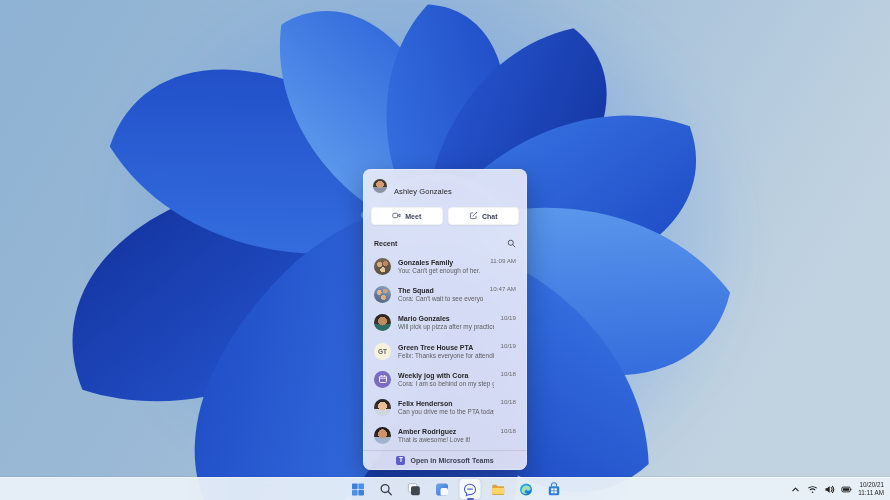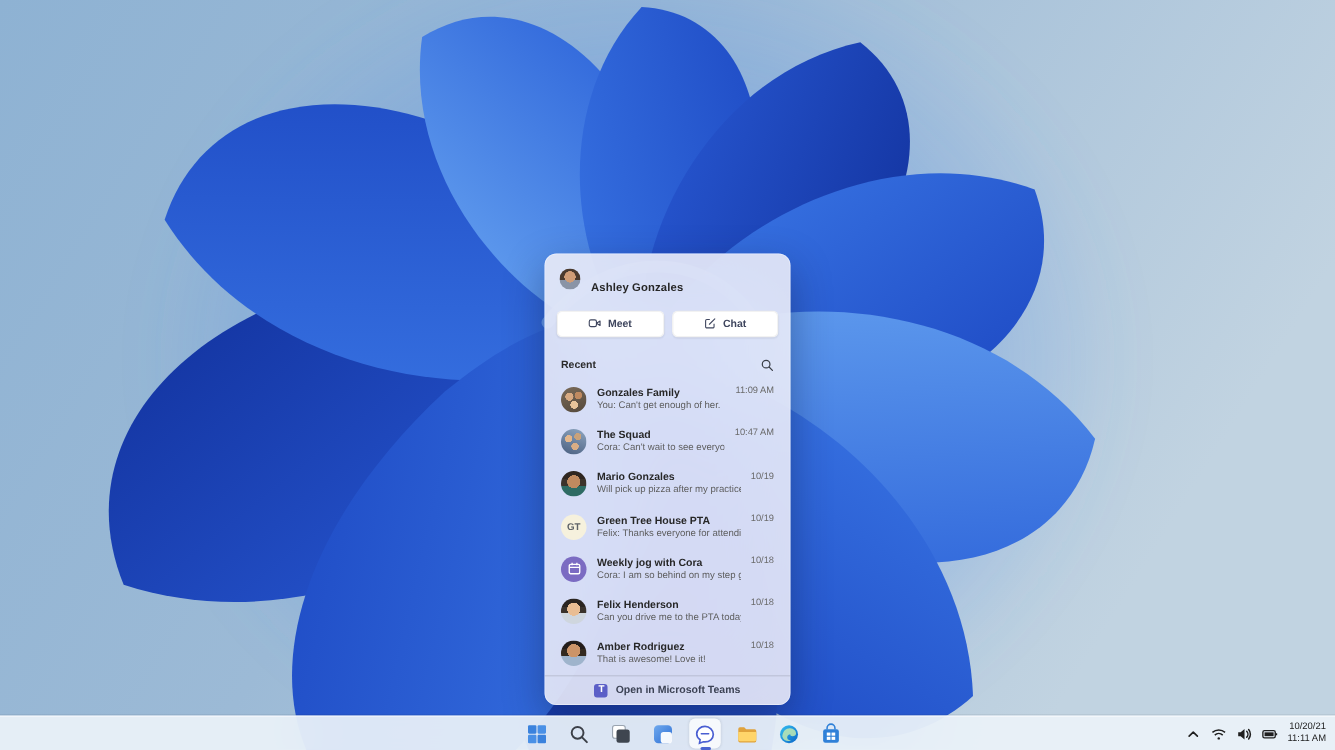--- a/index.html
+++ b/index.html
@@ -18,21 +18,21 @@
     background:rgba(243,241,247,0.86);
     backdrop-filter: blur(26px) saturate(1.25);
     box-shadow:0 10px 26px rgba(15,25,60,.38), 0 0 0 0.5px rgba(255,255,255,.55) inset;
     overflow:hidden;
     color:#2b2b2b;
   }
   .fly-header { position:absolute; top:7px; left:10px; right:10px; height:20px;
     display:flex; align-items:center; gap:7px; }
   .avatar { border-radius:50%; overflow:hidden; flex:0 0 auto; }
   .avatar.hdr { width:14px; height:14px; }
-  .user-name { font-size:7.5px; font-weight:bold; color:#262626; letter-spacing:.1px;margin-top:10px; }
+  .user-name { font-size:7.5px; font-weight:normal; color:#262626; letter-spacing:.1px;margin-top:10px; }
 
   .fly-actions { position:absolute; top:38px; left:8px; right:8px; height:18px;
     display:flex; gap:5px; }
   .act-btn { flex:1; background:#fff; border:1px solid rgba(0,0,0,.05);
     border-radius:4px; box-shadow:0 1px 1px rgba(0,0,0,.06);
     display:flex; align-items:center; justify-content:center; gap:4px;
     font-size:7px; color:#3f465e; font-weight:bold; cursor:default; }
   .act-btn svg { width:9px; height:9px; }
 
   .recent-row { position:absolute; top:68px; left:11px; right:11px; height:12px;

